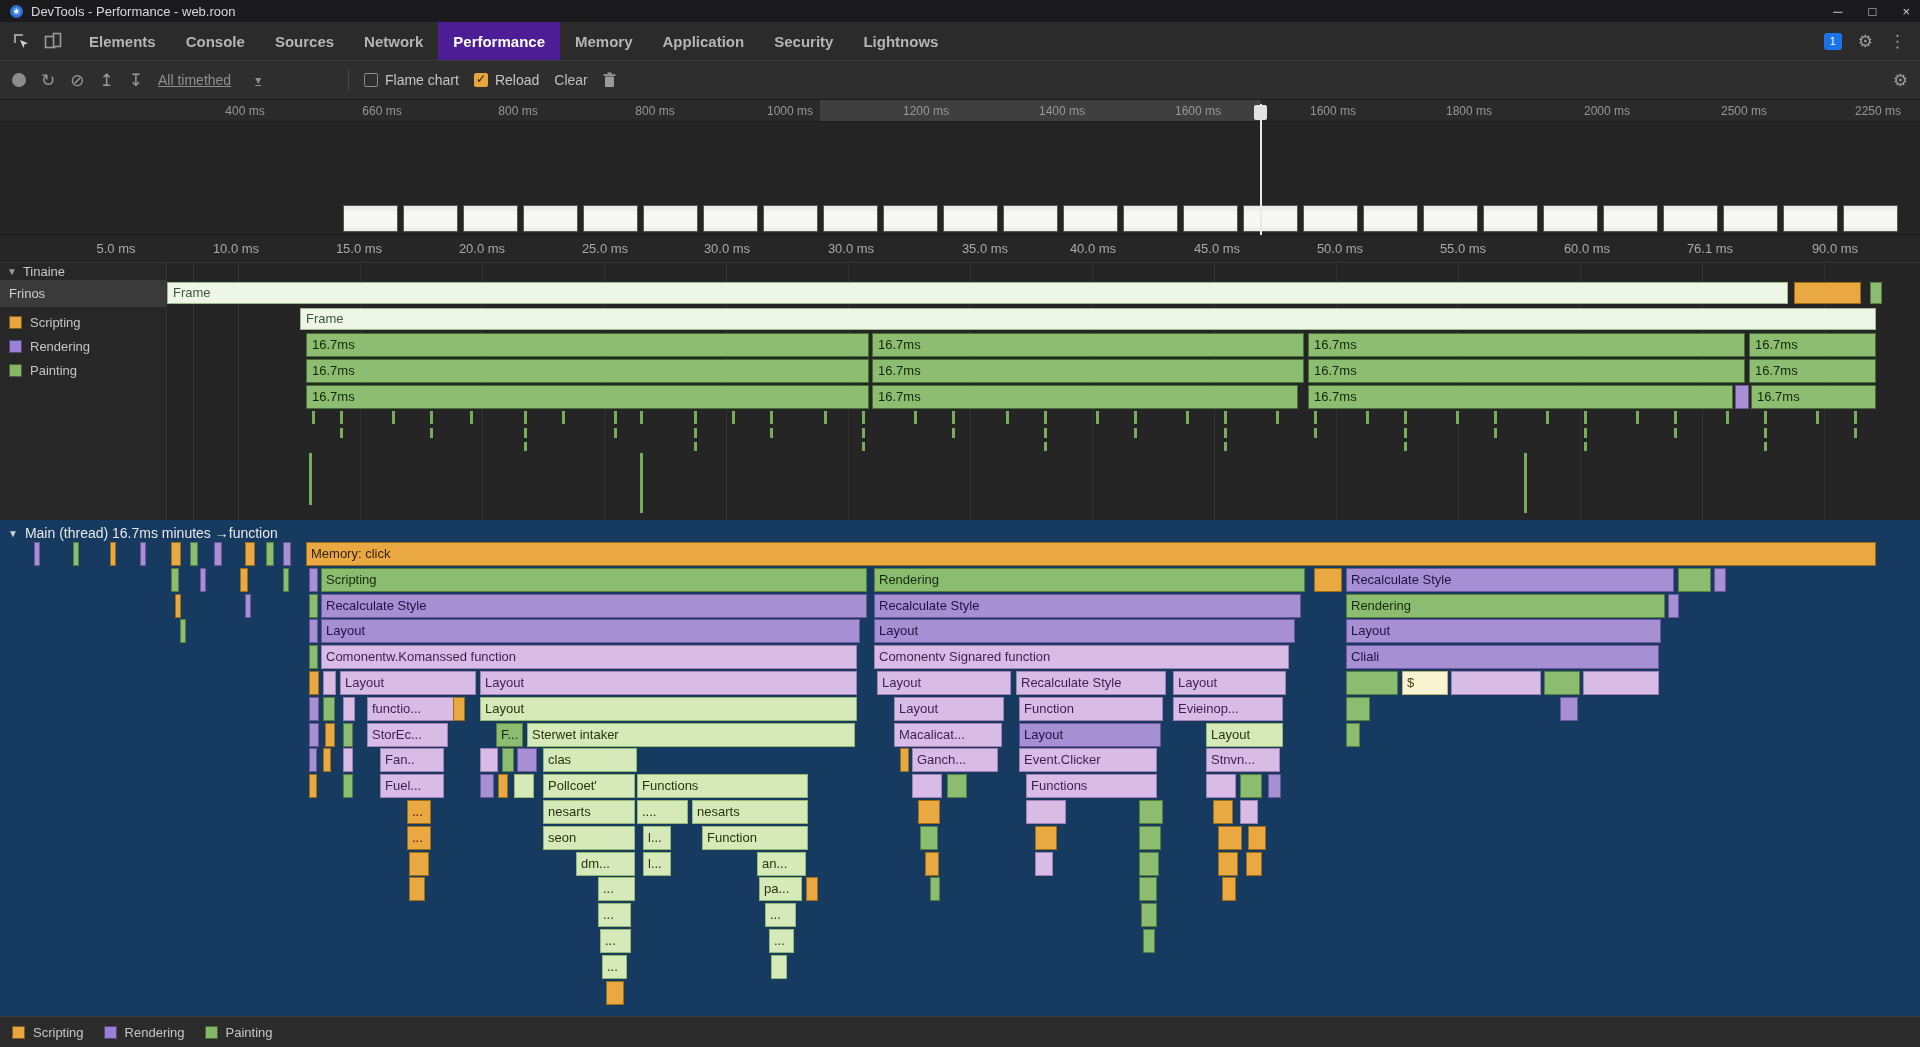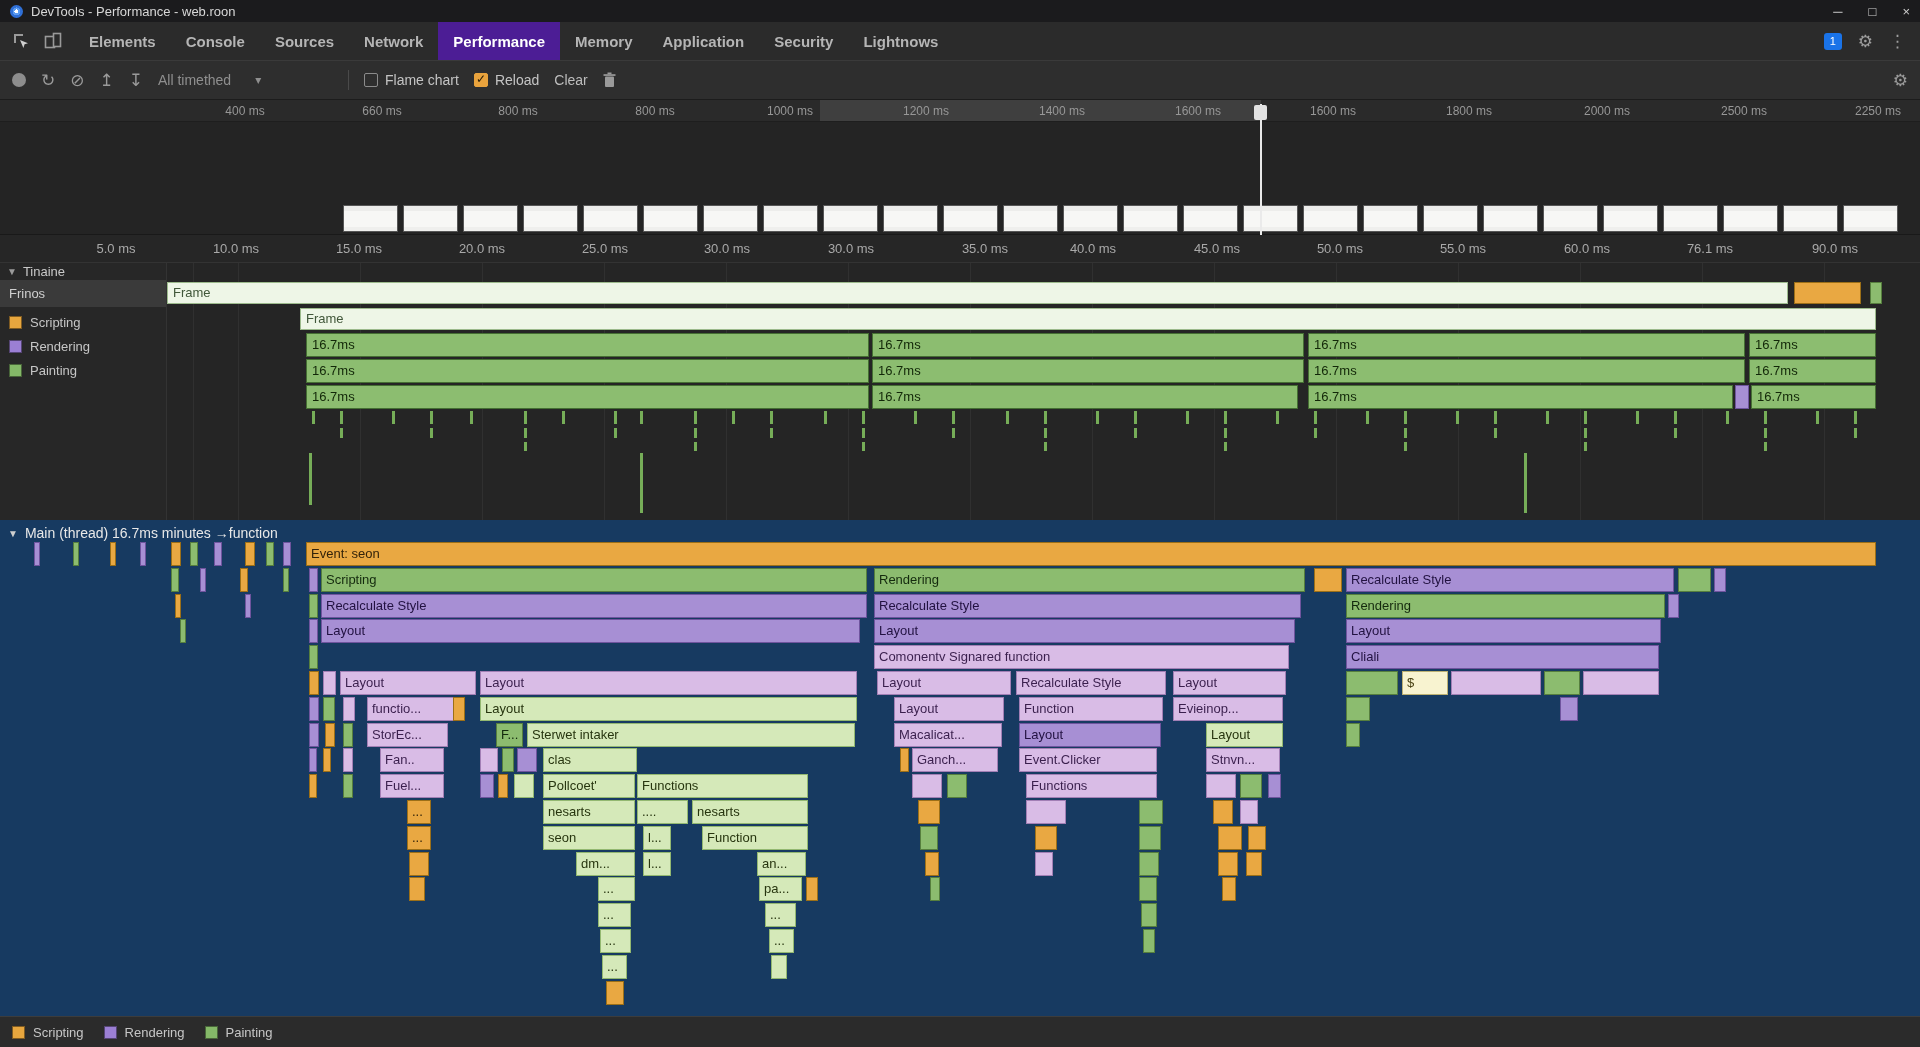--- a/index.html
+++ b/index.html
@@ -21,21 +21,21 @@
   .tab { display:flex; align-items:center; padding:0 15px; font-size:15px; color:#b5b5b5; cursor:pointer; white-space:nowrap; }
   .tab.active { background:#4c1d95; color:#fff; }
   .tb-right { margin-left:auto; display:flex; align-items:center; gap:16px; padding:0 14px; }
   .drawer-badge { background:#1a73e8; color:#fff; font-size:11px; line-height:14px; padding:1px 6px 2px; border-radius:3px; cursor:pointer; }
   .tb-glyph { color:#9e9e9e; font-size:17px; cursor:pointer; }
 
   
   .toolbar { position:absolute; top:61px; left:0; right:0; height:39px; background:#2e2e2e; border-bottom:1px solid #1c1c1c; display:flex; align-items:center; gap:15px; padding:0 12px; font-size:14px; color:#bdbdbd; }
   .record-dot { width:14px; height:14px; border-radius:50%; background:#8d8d8d; cursor:pointer; }
   .icon-btn { color:#9a9a9a; font-size:17px; line-height:1; cursor:pointer; }
-  .select { display:flex; align-items:center; gap:24px; color:#8f8f8f; min-width:175px; cursor:pointer; }
+  .select { display:flex; align-items:center; gap:24px; color:#8f8f8f; min-width:175px; cursor:pointer;text-decoration:underline; }
   .select .dd { font-size:12px; color:#8f8f8f; }
   .sep { width:1px; height:20px; background:#4a4a4a; }
   .check-label { display:flex; align-items:center; gap:7px; cursor:pointer; color:#c4c4c4; }
   .checkbox { width:14px; height:14px; border:1px solid #8b8b8b; border-radius:2px; background:transparent; position:relative; }
   .checkbox.checked { background:#e9a33d; border-color:#e9a33d; }
   .checkbox.checked::after { content:"✓"; position:absolute; left:1px; top:-2px; font-size:12px; color:#2b1d05; }
   .trash { display:flex; cursor:pointer; }
   .toolbar-gear { margin-left:auto; }
 
   
@@ -362,21 +362,21 @@
   <div class="bar c-purple" style="left: 34px; top: 22px; width: 4px; height: 24px;"></div>
       <div class="bar c-green" style="left: 73px; top: 22px; width: 4px; height: 24px;"></div>
       <div class="bar c-orange" style="left: 110px; top: 22px; width: 5px; height: 24px;"></div>
       <div class="bar c-purple" style="left: 140px; top: 22px; width: 4px; height: 24px;"></div>
       <div class="bar c-orange" style="left: 171px; top: 22px; width: 10px; height: 24px;"></div>
       <div class="bar c-green" style="left: 190px; top: 22px; width: 8px; height: 24px;"></div>
       <div class="bar c-purple" style="left: 214px; top: 22px; width: 8px; height: 24px;"></div>
       <div class="bar c-orange" style="left: 245px; top: 22px; width: 10px; height: 24px;"></div>
       <div class="bar c-green" style="left: 266px; top: 22px; width: 8px; height: 24px;"></div>
       <div class="bar c-purple" style="left: 283px; top: 22px; width: 8px; height: 24px;"></div>
-      <div class="bar c-orange" style="left: 306px; top: 22px; width: 1570px; height: 24px;">Event: seon</div>
+      <div class="bar c-orange" style="left: 306px; top: 22px; width: 1570px; height: 24px;">Memory: click</div>
       <div class="bar c-green" style="left: 171px; top: 47.8px; width: 8px; height: 24px;"></div>
       <div class="bar c-purple" style="left: 200px; top: 47.8px; width: 6px; height: 24px;"></div>
       <div class="bar c-orange" style="left: 240px; top: 47.8px; width: 8px; height: 24px;"></div>
       <div class="bar c-green" style="left: 283px; top: 47.8px; width: 6px; height: 24px;"></div>
       <div class="bar c-purple" style="left: 309px; top: 47.8px; width: 9px; height: 24px;"></div>
       <div class="bar c-green" style="left: 321px; top: 47.8px; width: 546px; height: 24px;">Scripting</div>
       <div class="bar c-green" style="left: 874px; top: 47.8px; width: 431px; height: 24px;">Rendering</div>
       <div class="bar c-orange" style="left: 1314px; top: 47.8px; width: 28px; height: 24px;"></div>
       <div class="bar c-purple" style="left: 1346px; top: 47.8px; width: 328px; height: 24px;">Recalculate Style</div>
       <div class="bar c-green" style="left: 1678px; top: 47.8px; width: 33px; height: 24px;"></div>
@@ -387,20 +387,21 @@
       <div class="bar c-purple" style="left: 321px; top: 73.6px; width: 546px; height: 24px;">Recalculate Style</div>
       <div class="bar c-purple" style="left: 874px; top: 73.6px; width: 427px; height: 24px;">Recalculate Style</div>
       <div class="bar c-green" style="left: 1346px; top: 73.6px; width: 319px; height: 24px;">Rendering</div>
       <div class="bar c-purple" style="left: 1668px; top: 73.6px; width: 11px; height: 24px;"></div>
       <div class="bar c-green" style="left: 180px; top: 99.4px; width: 5px; height: 24px;"></div>
       <div class="bar c-purple" style="left: 309px; top: 99.4px; width: 9px; height: 24px;"></div>
       <div class="bar c-purple" style="left: 321px; top: 99.4px; width: 539px; height: 24px;">Layout</div>
       <div class="bar c-purple" style="left: 874px; top: 99.4px; width: 421px; height: 24px;">Layout</div>
       <div class="bar c-purple" style="left: 1346px; top: 99.4px; width: 315px; height: 24px;">Layout</div>
       <div class="bar c-green" style="left: 309px; top: 125.2px; width: 9px; height: 24px;"></div>
+      <div class="bar c-lav" style="left: 321px; top: 125.2px; width: 536px; height: 24px;">Comonentw.Komanssed function</div>
       <div class="bar c-lav" style="left: 874px; top: 125.2px; width: 415px; height: 24px;">Comonentv Signared function</div>
       <div class="bar c-purple" style="left: 1346px; top: 125.2px; width: 313px; height: 24px;">Cliali</div>
       <div class="bar c-orange" style="left: 309px; top: 151px; width: 10px; height: 24px;"></div>
       <div class="bar c-lav" style="left: 323px; top: 151px; width: 13px; height: 24px;"></div>
       <div class="bar c-lav" style="left: 340px; top: 151px; width: 136px; height: 24px;">Layout</div>
       <div class="bar c-lav" style="left: 480px; top: 151px; width: 377px; height: 24px;">Layout</div>
       <div class="bar c-lav" style="left: 877px; top: 151px; width: 134px; height: 24px;">Layout</div>
       <div class="bar c-lav" style="left: 1016px; top: 151px; width: 150px; height: 24px;">Recalculate Style</div>
       <div class="bar c-lav" style="left: 1173px; top: 151px; width: 113px; height: 24px;">Layout</div>
       <div class="bar c-green" style="left: 1346px; top: 151px; width: 52px; height: 24px;"></div>

